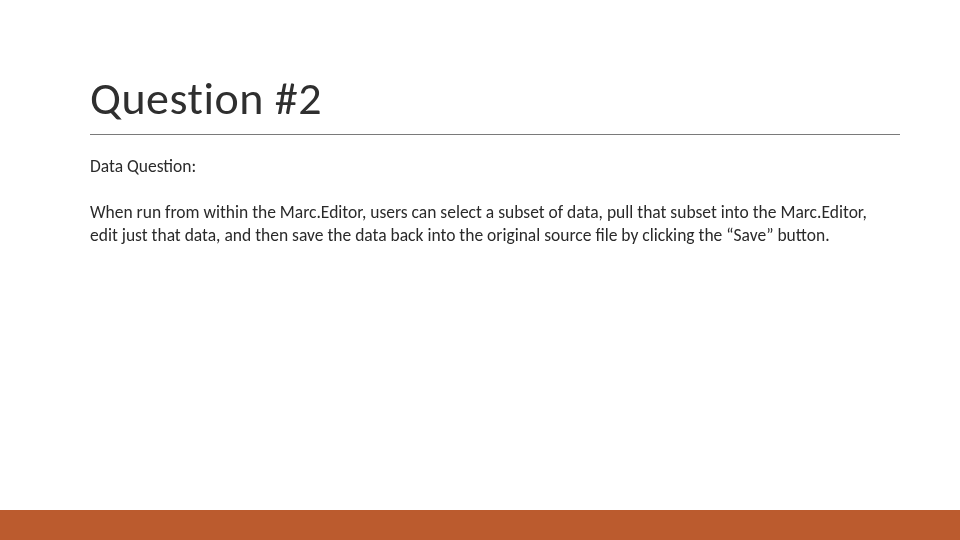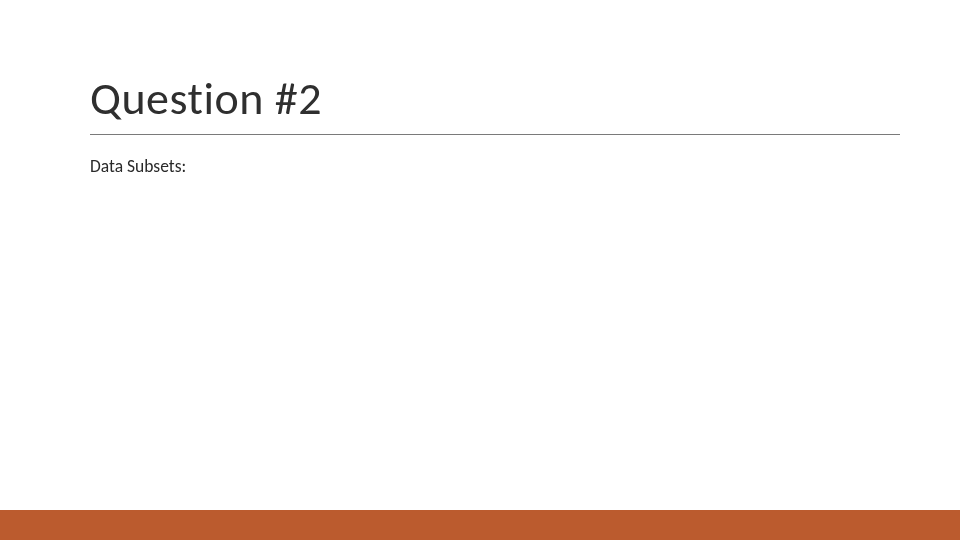--- a/index.html
+++ b/index.html
@@ -56,16 +56,17 @@
       background: #bb5b2e;
     }
   </style>
 </head>
 <body>
 
 <div class="slide">
   <div class="content">
     <h1 class="title">Question #2</h1>
     <hr class="title-rule">
-    <p class="body-text">Data Subsets:</p>
+    <p class="body-text">Data Question:</p>
+    <p class="body-text">When run from within the Marc.Editor, users can select a subset of data, pull that subset into the Marc.Editor, edit just that data, and then save the data back into the original source file by clicking the “Save” button.</p>
   </div>
   <div class="accent-bar"></div>
 </div>
 
 </body></html>

